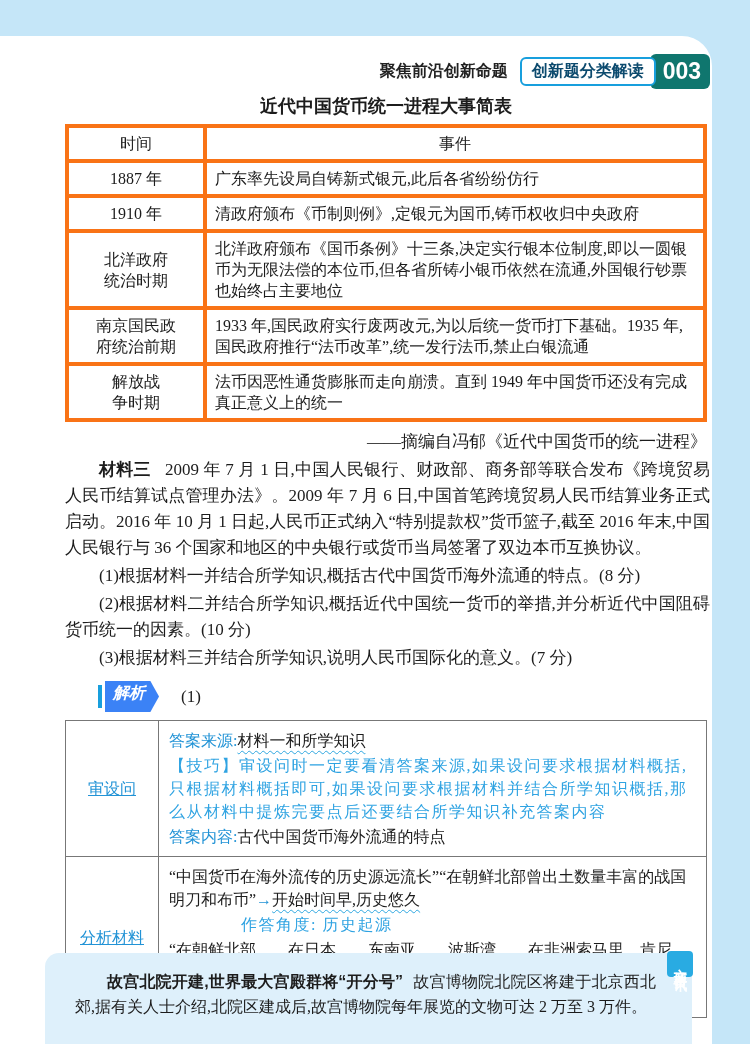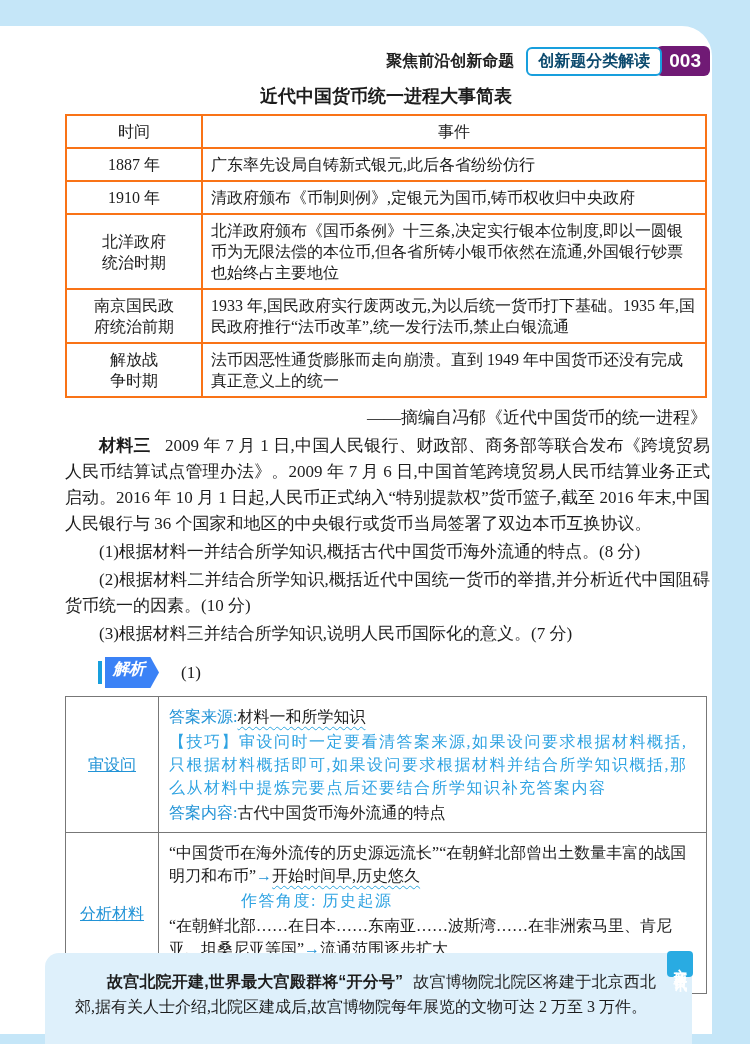--- a/index.html
+++ b/index.html
@@ -1,30 +1,30 @@
 <!DOCTYPE html>
 <html><head>
 <meta charset="utf-8">
 <style>
   html,body{margin:0;padding:0;}
   body{width:750px;height:1044px;overflow:hidden;font-family:"Liberation Serif","DejaVu Serif",serif;color:#1c1c1c;}
   .page{position:relative;width:750px;height:1044px;background:#c5e6f8;}
-  .paper{position:absolute;left:0;top:26px;width:712px;height:1008px;background:#ffffff;border-top-right-radius:30px;}
+  .paper{position:absolute;left:0;top:36px;width:712px;height:1008px;background:#ffffff;border-top-right-radius:30px;}
 
   
   .hdr{display:flex;justify-content:flex-end;align-items:center;margin:20px 2px 0 0;height:30px;}
   .hdr-section{font-family:"Liberation Sans","DejaVu Sans",sans-serif;font-weight:bold;font-size:16px;color:#222;margin-right:12px;}
   .hdr-badge{font-family:"Liberation Sans","DejaVu Sans",sans-serif;font-weight:bold;font-size:16px;color:#0c4a6e;background:#fff;border:2px solid #189fdd;border-radius:6px;padding:2px 10px;position:relative;z-index:2;}
-  .hdr-page{font-family:"Liberation Sans","DejaVu Sans",sans-serif;font-weight:bold;font-size:19px;color:#fff;background:#701a75;border-radius:6px;padding:4px 9px 4px 13px;margin-left:-6px;z-index:1;}
+  .hdr-page{font-family:"Liberation Sans","DejaVu Sans",sans-serif;font-weight:bold;font-size:23px;color:#fff;background:#0f766e;border-radius:6px;padding:4px 9px 4px 13px;margin-left:-6px;z-index:1;}
 
   .mat-label{font-family:"Liberation Sans","DejaVu Sans",sans-serif;font-weight:bold;font-size:17px;margin:10px 0 0 100px;}
   .tbl-title{width:642px;margin:8px 0 6px 65px;text-align:center;font-family:"Liberation Sans","DejaVu Sans",sans-serif;font-weight:bold;font-size:18px;}
 
   table.data{border-collapse:collapse;margin-left:65px;width:642px;font-size:16px;line-height:21px;}
-  table.data td,table.data th{border:2px solid #f97316;padding:5px 8px;font-weight:normal;}
+  table.data td,table.data th{border:4px solid #f97316;padding:5px 8px;font-weight:normal;}
   table.data{border:1.5px solid #555;}
   td.tcol{width:118px;text-align:center;white-space:pre-line;}
   td.ecol{text-align:left;padding-left:12px;}
   th.tcol,th.ecol{text-align:center;}
 
   .source{width:642px;margin:8px 0 0 65px;text-align:right;font-size:17px;}
 
   .para{width:645px;margin:4px 0 0 65px;font-size:17px;line-height:26px;text-align:justify;text-indent:2em;}
   .para .mat3{font-family:"Liberation Sans","DejaVu Sans",sans-serif;font-weight:bold;margin-right:14px;}
   .q{width:645px;margin:2px 0 0 65px;font-size:17px;line-height:26px;text-indent:2em;text-align:justify;}

